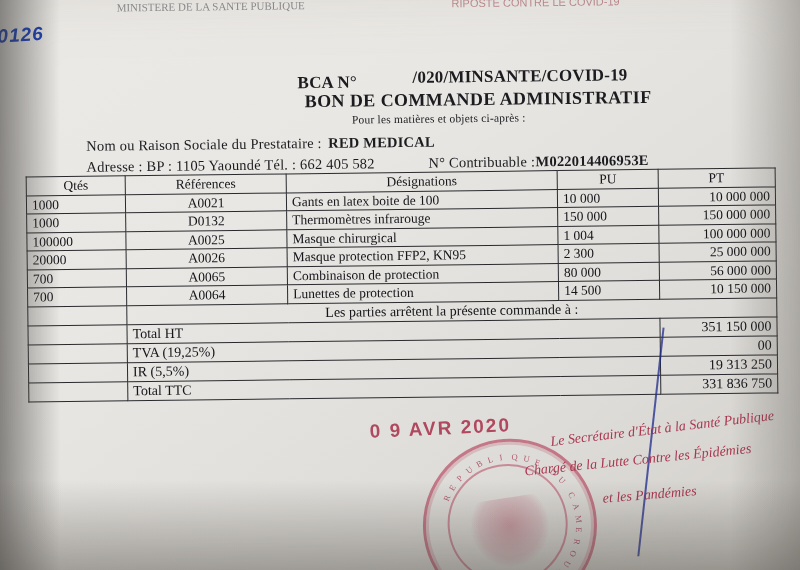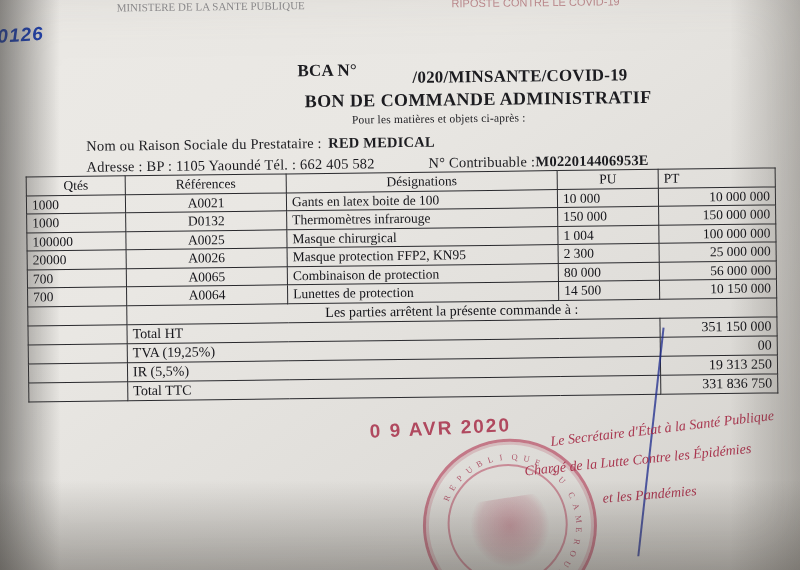--- a/index.html
+++ b/index.html
@@ -226,42 +226,42 @@
 <body>
 
 <div id="page">
   <div class="paper"></div>
 
   <div class="content">
 
     <div class="topfrag" style="left:120px; top:-2px;">MINISTERE DE LA SANTE PUBLIQUE</div>
     <div class="topfrag-red" style="left:455px; top:-2px;">RIPOSTE CONTRE LE COVID-19</div>
 
-    <div class="txt title-line" style="left:300px; top:60px;">BCA N°</div>
+    <div class="txt title-line" style="left:300px; top:72px;">BCA N°</div>
     <div class="handwritten-num" style="left:366px; top:64px;">0126</div>
     <div class="txt title-line" style="left:415px; top:68px;">/020/MINSANTE/COVID-19</div>
 
     <div class="txt subtitle-line" style="left:307px; top:90px;">BON DE COMMANDE ADMINISTRATIF</div>
     <div class="txt small-italic" style="left:354px; top:113px;">Pour les matières et objets ci-après :</div>
 
     <div class="txt field" style="left:88px; top:134px;">Nom ou Raison Sociale du Prestataire :</div>
     <div class="txt field" style="left:330px; top:134px; font-weight:700;">RED MEDICAL</div>
 
     <div class="txt field" style="left:88px; top:155px;">Adresse : BP : 1105  Yaoundé   Tél. : 662 405 582</div>
     <div class="txt field" style="left:430px; top:155px;">N° Contribuable :</div>
     <div class="txt field" style="left:537px; top:155px; font-weight:700;">M022014406953E</div>
 
     <table class="doc" style="left:27px; top:172px;">
       <thead>
         <tr>
           <th class="c-qte">Qtés</th>
           <th class="c-ref">Références</th>
           <th class="c-des" style="text-align:center;">Désignations</th>
           <th class="c-pu" style="text-align:center; padding-right:5px;">PU</th>
-          <th class="c-pt" style="text-align:left; padding-right:6px;">PT</th>
+          <th class="c-pt" style="text-align:center; padding-right:6px;">PT</th>
         </tr>
       </thead>
       <tbody>
         <tr>
           <td class="c-qte">1000</td>
           <td class="c-ref">A0021</td>
           <td class="c-des">Gants en latex boite de 100</td>
           <td class="c-pu">10 000</td>
           <td class="c-pt">10 000 000</td>
         </tr>

